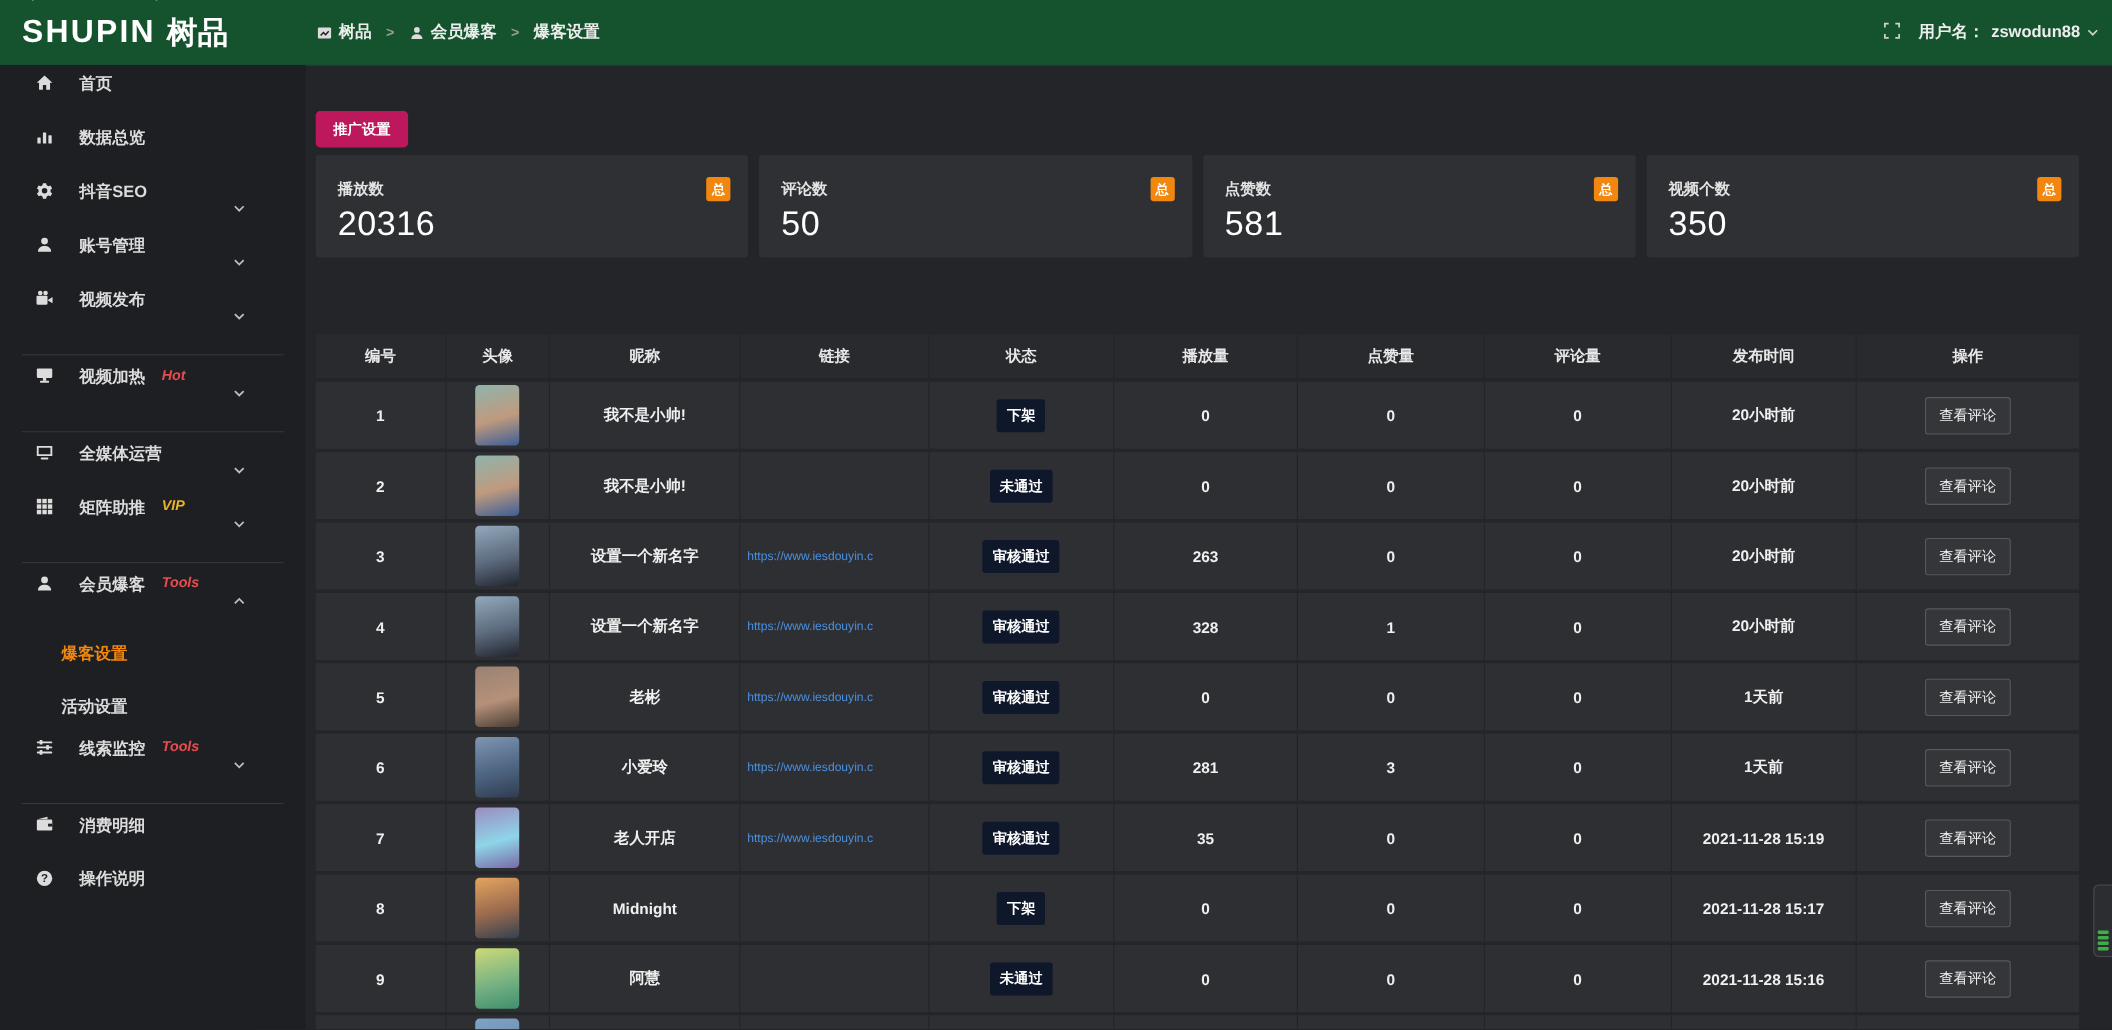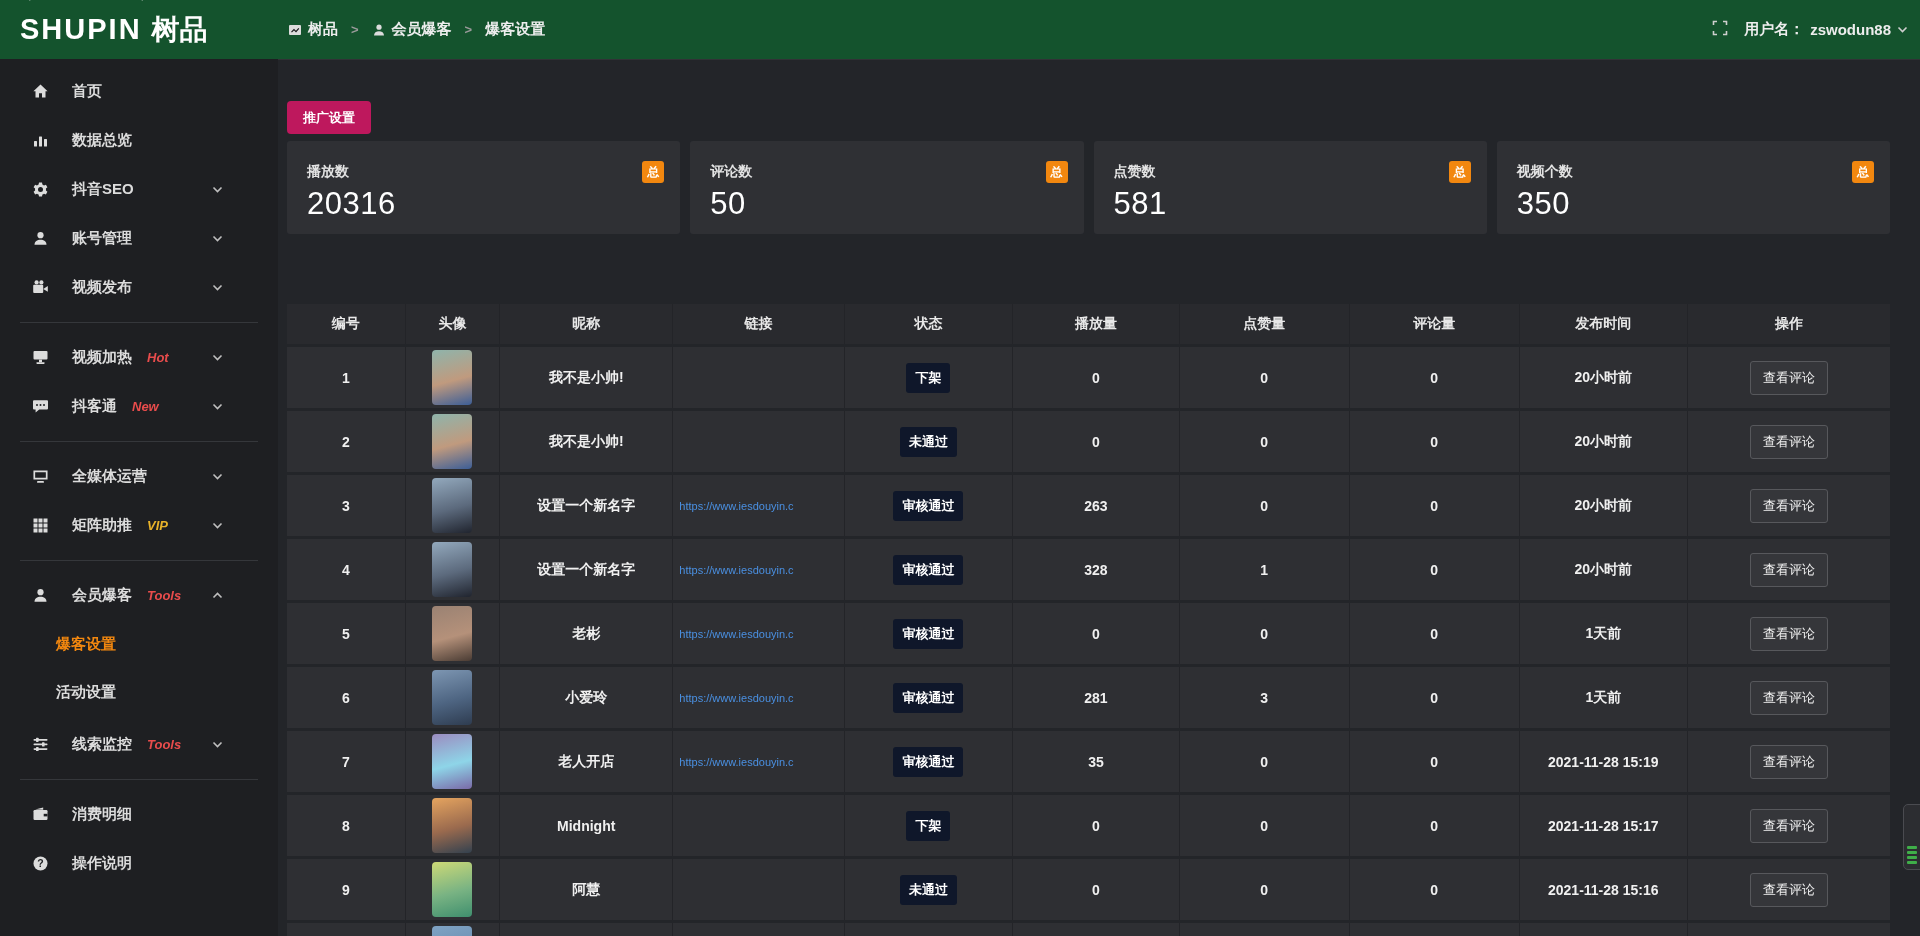--- a/index.html
+++ b/index.html
@@ -19,21 +19,21 @@
   .bc-sep { color:#9a9a9a; font-size:13px; font-weight:700; padding:0 3px; }
   .topbar-right { margin-left:auto; display:flex; align-items:flex-start; gap:16px; padding-right:12px; }
   .fs-icon { display:flex; cursor:pointer; }
   .username { display:flex; align-items:center; gap:6px; color:#ededed; font-size:15px; font-weight:700; cursor:pointer; }
 
   
   .body { display:flex; height:877px; overflow:hidden; }
 
   
   .sidebar { width:278px; flex:0 0 278px; background:#1e1f22; padding-top:8px; overflow:hidden; }
-  .side-item { height:49px; display:flex; align-items:center; padding:0 55px 0 32px; position:relative; cursor:pointer; }
+  .side-item { height:49px; display:flex; padding:0 55px 0 32px; position:relative; cursor:pointer; }
   .side-icon { width:17px; height:17px; display:flex; flex:0 0 17px; }
   .side-label { margin-left:23px; font-size:15px; font-weight:700; color:#dcdcdc; white-space:nowrap; }
   .side-badge { margin-left:15px; font-size:13px; font-weight:700; font-style:italic; }
   .side-chevron { position:absolute; right:55px; top:50%; margin-top:-4px; display:flex; }
   .side-chevron.up { transform:rotate(180deg); }
   .side-sub { padding:0 0 4px; }
   .side-sub-item { height:48px; line-height:48px; padding-left:56px; font-size:15px; font-weight:700; color:#dcdcdc; cursor:pointer; }
   .side-sub-item.active { color:#f2870f; }
   .side-divider { height:1px; background:#35373b; margin:10px 20px; }
 
@@ -193,37 +193,20 @@
         <div class="side-item">
           <span class="side-icon">
             <svg width="17" height="17" viewBox="0 0 17 17" fill="#dcdcdc">
               <rect x="1.5" y="2" width="14" height="8.6" rx="1"></rect>
               <rect x="7" y="10.6" width="3" height="2.6"></rect>
               <rect x="4.3" y="13.2" width="8.4" height="1.7" rx=".8"></rect>
             </svg>
           </span>
           <span class="side-label">视频加热</span>
           <span class="side-badge" style="color: rgb(232, 76, 76);">Hot</span>
-          <span class="side-chevron">
-            <svg width="11" height="7" viewBox="0 0 11 7">
-              <polyline points="1.5,1.5 5.5,5.5 9.5,1.5" fill="none" stroke="#bfbfbf" stroke-width="1.6"></polyline>
-            </svg>
-          </span>
-        </div>
-        <div class="side-item">
-          <span class="side-icon">
-            <svg width="17" height="17" viewBox="0 0 17 17" fill="#dcdcdc">
-              <path d="M2 2.3h13a1 1 0 011 1v7.2a1 1 0 01-1 1H7.2l-3.6 3v-3H2a1 1 0 01-1-1V3.3a1 1 0 011-1z"></path>
-              <circle cx="5" cy="7" r="1" fill="#1e1f22"></circle>
-              <circle cx="8.5" cy="7" r="1" fill="#1e1f22"></circle>
-              <circle cx="12" cy="7" r="1" fill="#1e1f22"></circle>
-            </svg>
-          </span>
-          <span class="side-label">抖客通</span>
-          <span class="side-badge" style="color: rgb(232, 76, 76);">New</span>
           <span class="side-chevron">
             <svg width="11" height="7" viewBox="0 0 11 7">
               <polyline points="1.5,1.5 5.5,5.5 9.5,1.5" fill="none" stroke="#bfbfbf" stroke-width="1.6"></polyline>
             </svg>
           </span>
         </div>
         <div class="side-divider"></div>
         <div class="side-item">
           <span class="side-icon">
             <svg width="17" height="17" viewBox="0 0 17 17" fill="#dcdcdc">

